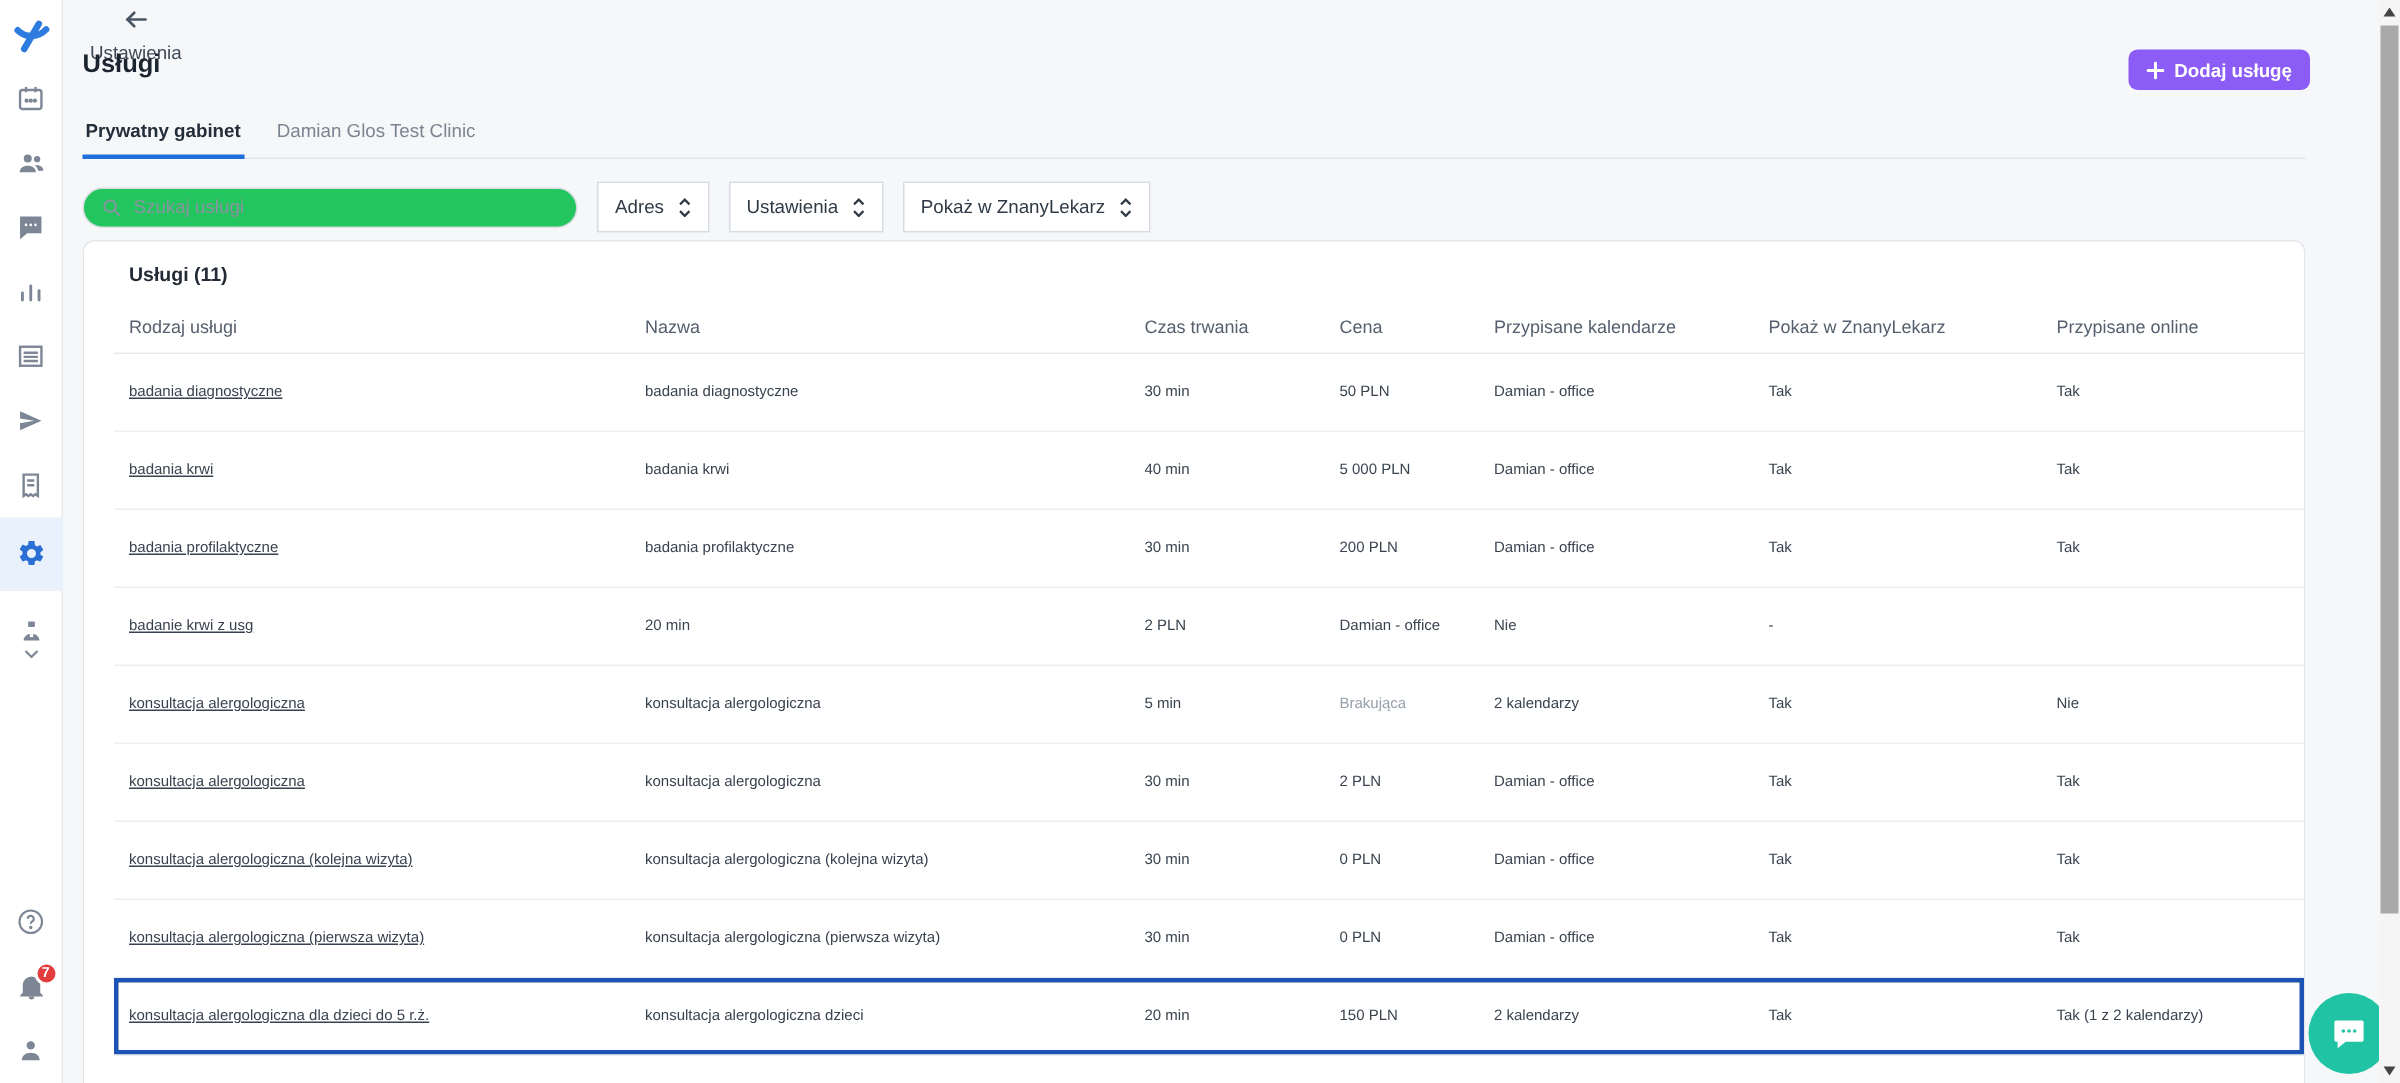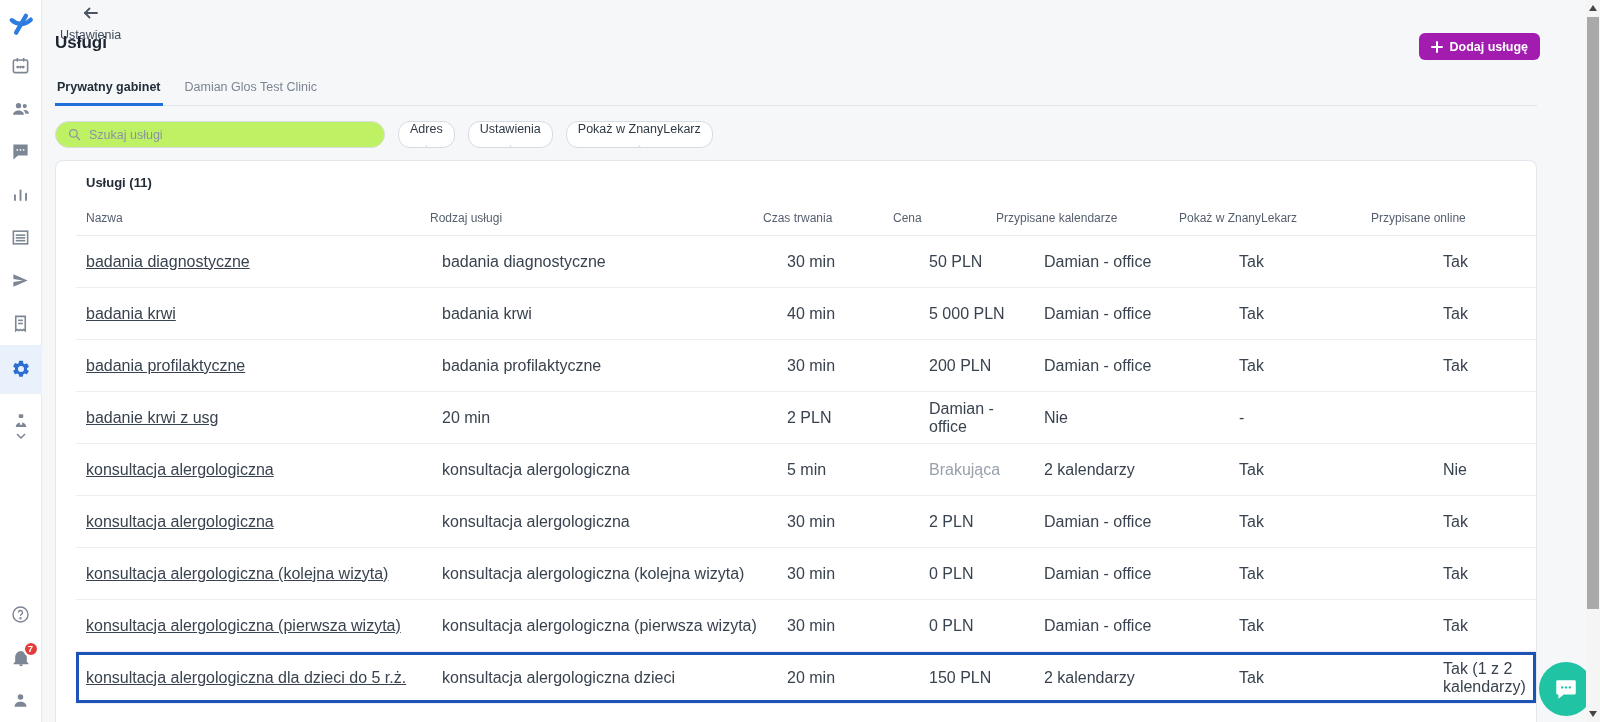--- a/index.html
+++ b/index.html
@@ -33,57 +33,57 @@
 
   
   .main { position:absolute; left:42px; top:0; width:1544px; height:722px; }
 
   .topbar { position:absolute; top:7px; left:18px; display:flex; align-items:center; gap:9px;
             color:#3f4a57; font-size:12.5px; cursor:pointer;flex-direction:column; }
   .page-title { position:absolute; top:33px; left:13px; font-size:17px; font-weight:bold; color:#1c2430; }
 
   .add-btn {
     position:absolute; top:33px; right:46px; height:27px; padding:0 12px;
-    background:#a21caf; color:#fff; border:none; border-radius:6px;
+    background:#8b5cf6; color:#fff; border:none; border-radius:6px;
     font-size:12.5px; font-weight:600; display:flex; align-items:center; gap:7px;
     font-family:inherit; cursor:pointer;
   }
 
   .tabs { position:absolute; top:80px; left:13px; width:1482px; border-bottom:1px solid #e2e6ea;
           display:flex; gap:20px; }
   .tab { padding:0 2px 9px; font-size:12.5px; color:#7b8591; cursor:pointer; }
   .tab.active { color:#242e3a; font-weight:600; border-bottom:3px solid #1e6fd9; margin-bottom:-1px; }
 
   .filters { position:absolute; top:121px; left:13px; display:flex; gap:13px; align-items:center; }
   .search-box {
-    width:330px; height:27px; background:#bef264; border:1px solid #d7dce2; border-radius:14px;
+    width:330px; height:27px; background:#22c55e; border:1px solid #d7dce2; border-radius:14px;
     display:flex; align-items:center; gap:8px; padding:0 12px;
   }
   .search-box input {
     border:none; outline:none; flex:1; font-size:12.5px; font-family:inherit; color:#39434f; background:transparent;
   }
   .search-box input::placeholder { color:#8a94a0; }
   .pill {
-    height:27px; background:#fff; border:1px solid #d7dce2; border-radius:12px;
-    display:flex; align-items:center; gap:9px; padding:0 11px;
-    font-size:12.5px; color:#2f3a46; font-family:inherit; cursor:pointer;flex-direction:column;
+    height:27px; background:#fff; border:1px solid #d7dce2; border-radius:0;
+    display:flex; align-items:center; gap:9px; padding:16px 11px;
+    font-size:12.5px; color:#2f3a46; font-family:inherit; cursor:pointer;
   }
 
   
   .panel {
     position:absolute; top:160px; left:13px; width:1482px; height:562px;
     background:#fff; border:1px solid #e3e7ec; border-bottom:none; border-radius:8px 8px 0 0;padding-left:20px;
   }
   .panel-title { padding:14px 10px 10px; font-size:13px; font-weight:bold; color:#222b36; }
   .grid-row {
     display:grid; grid-template-columns:344px 333px 130px 103px 183px 192px 1fr;
     padding-left:10px; align-items:center;
   }
   .thead { height:36px; border-bottom:1px solid #e8ebee; font-size:12px; color:#555f6d; }
-  .trow { height:52px; border-bottom:1px solid #eceff2; font-size:16px; color:#39434f;gap:12px; }
+  .trow { height:52px; border-bottom:1px solid #eceff2; font-size:10px; color:#39434f; }
   .trow a { color:#39434f; text-decoration:underline; cursor:pointer; }
   .muted { color:#98a1ab; }
   .trow.highlighted { box-shadow:inset 0 0 0 3px #1d53b4; }
 
   
   .scrollbar {
     position:absolute; right:0; top:0; width:14px; height:722px; background:#f5f5f5; z-index:10;
   }
   .sb-thumb { position:absolute; left:1px; top:17px; width:12px; height:592px; background:#a9a9a9; }
   .sb-up, .sb-down { position:absolute; left:3px; width:0; height:0; border-left:4px solid transparent; border-right:4px solid transparent; }
@@ -254,22 +254,22 @@
       <svg width="9" height="13" viewBox="0 0 10 14" fill="none" stroke="#2f3a46" stroke-width="1.6">
         <polyline points="1.5,4.5 5,1 8.5,4.5"></polyline>
           <polyline points="1.5,9.5 5,13 8.5,9.5"></polyline>
       </svg>
     </button>
   </div>
 
   <section class="panel">
     <div class="panel-title">Usługi (11)</div>
     <div class="grid-row thead">
+      <div>Rodzaj usługi</div>
       <div>Nazwa</div>
-      <div>Rodzaj usługi</div>
       <div>Czas trwania</div>
       <div>Cena</div>
       <div>Przypisane kalendarze</div>
       <div>Pokaż w ZnanyLekarz</div>
       <div>Przypisane online</div>
     </div>
     <div id="table-body">
   <div class="grid-row trow">
     <div><a>badania diagnostyczne</a></div>
     <div>badania diagnostyczne</div>

